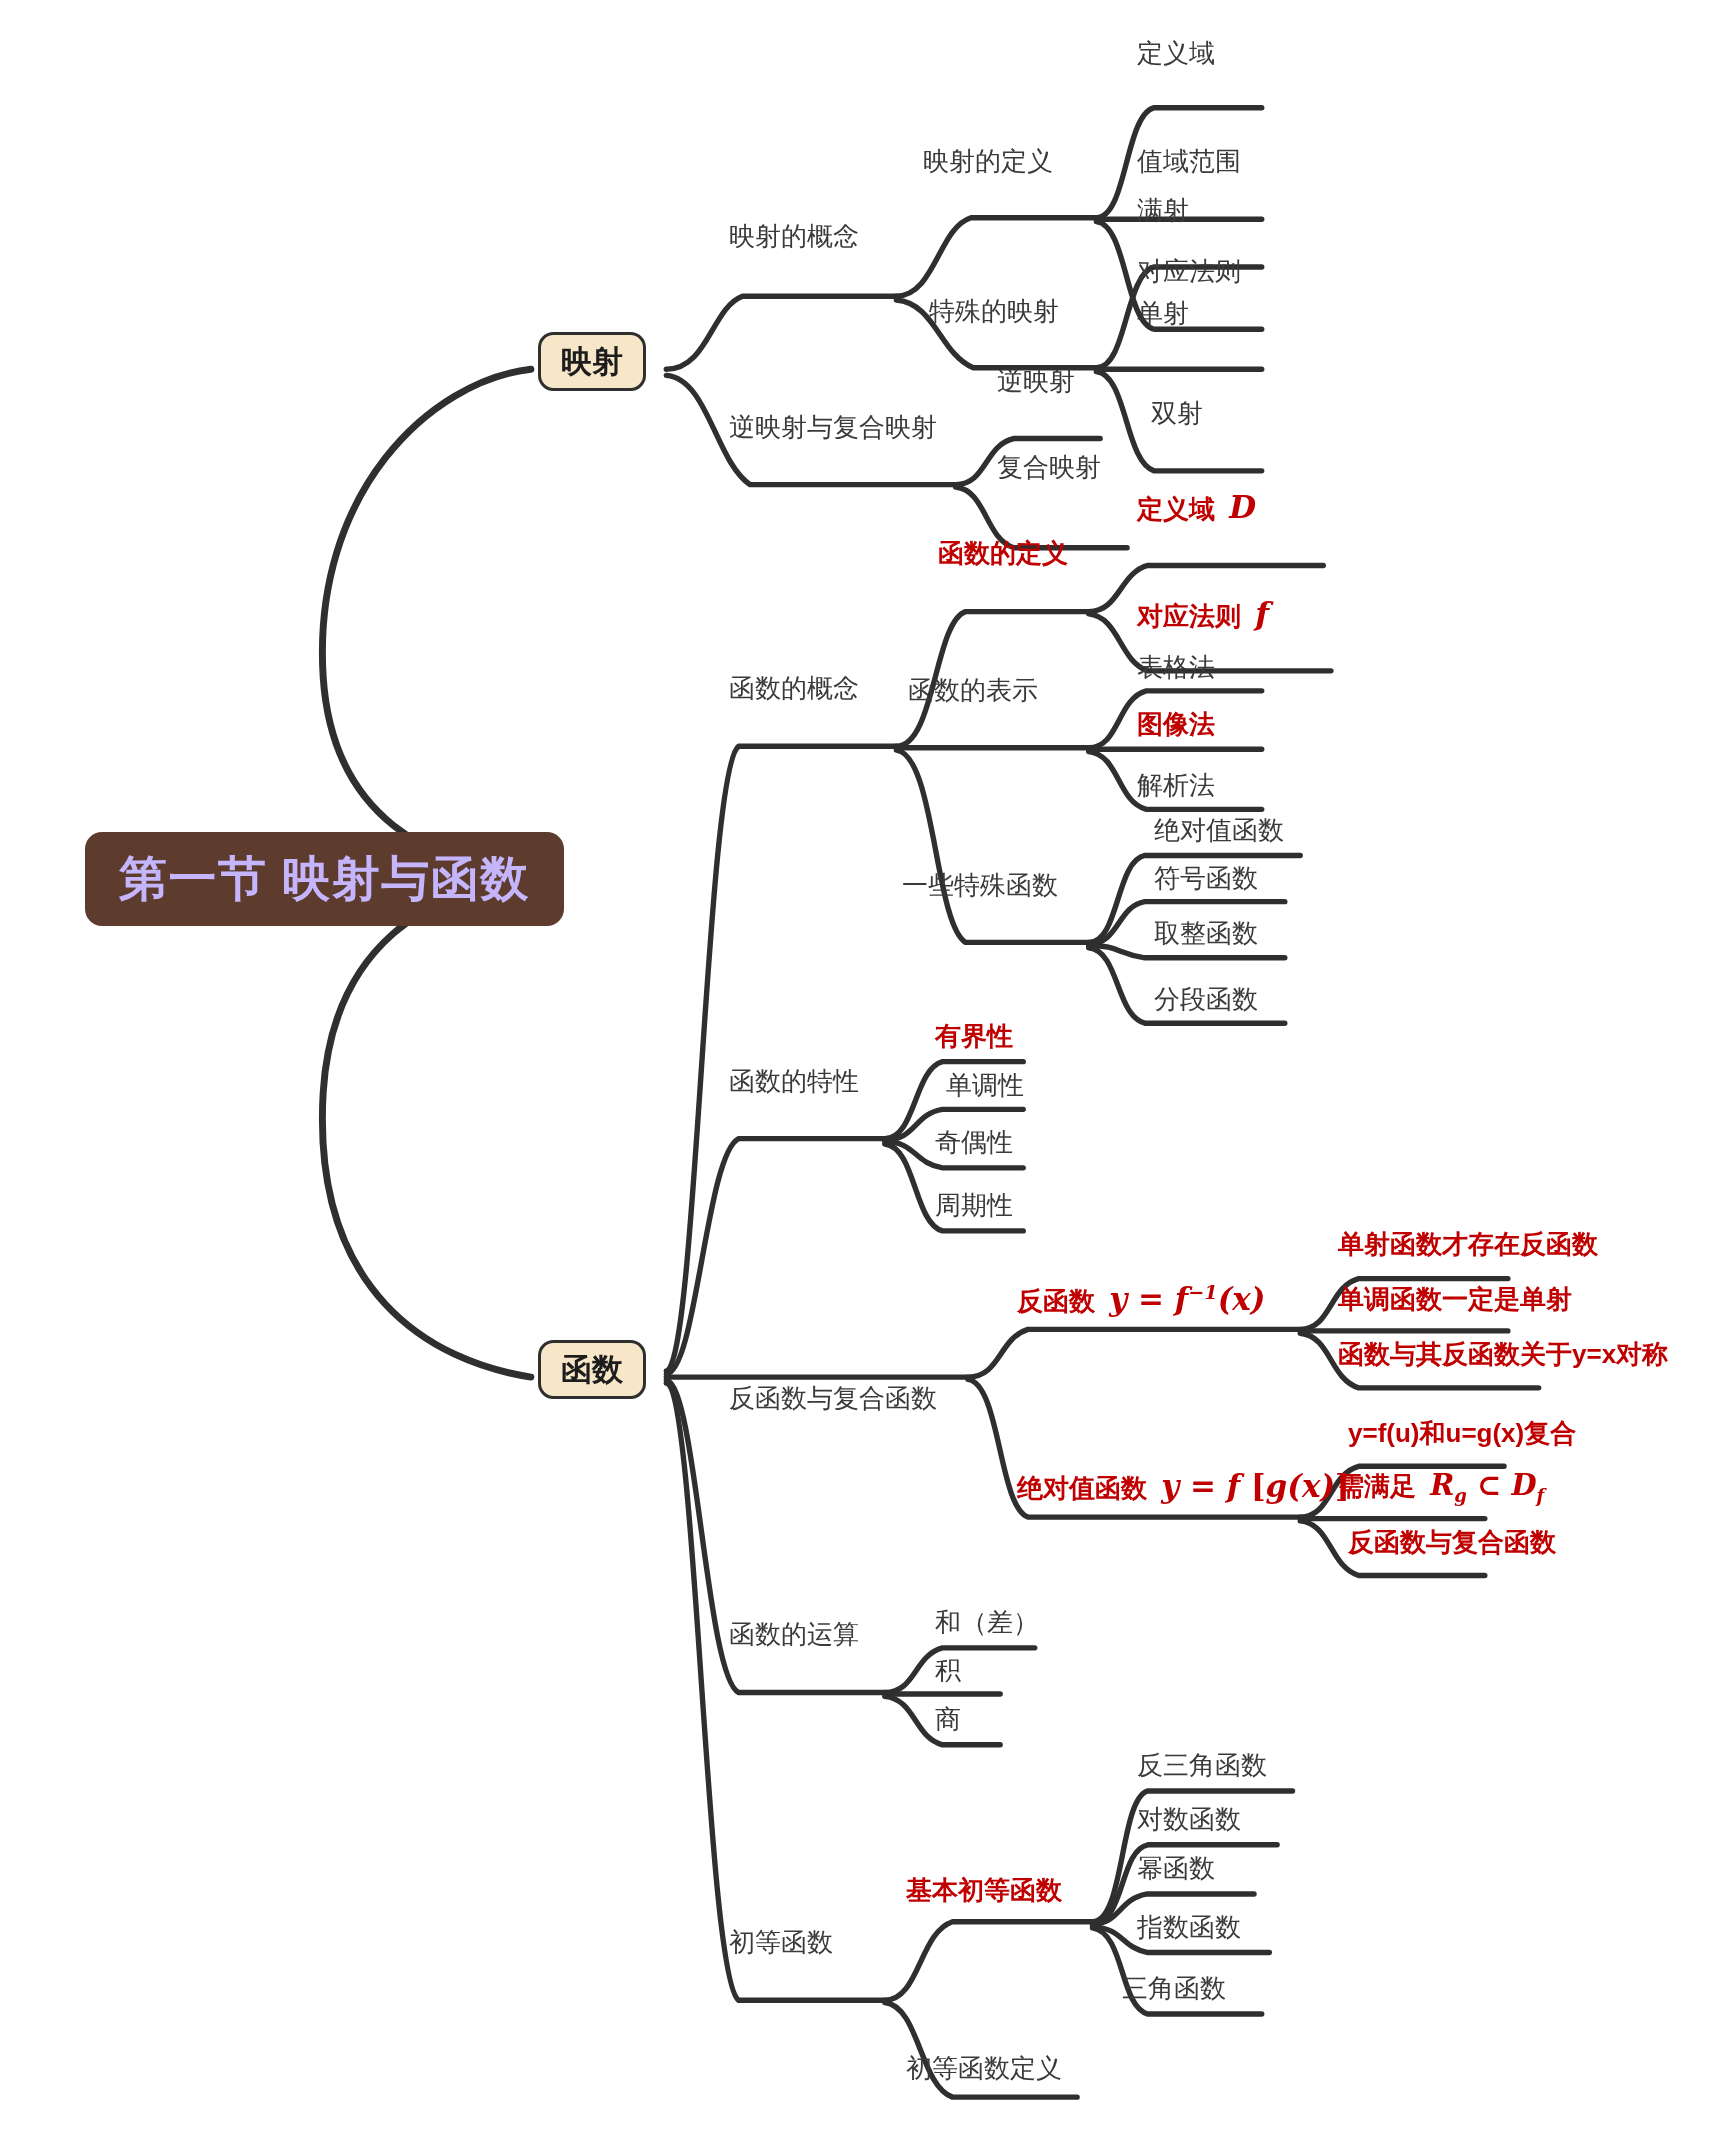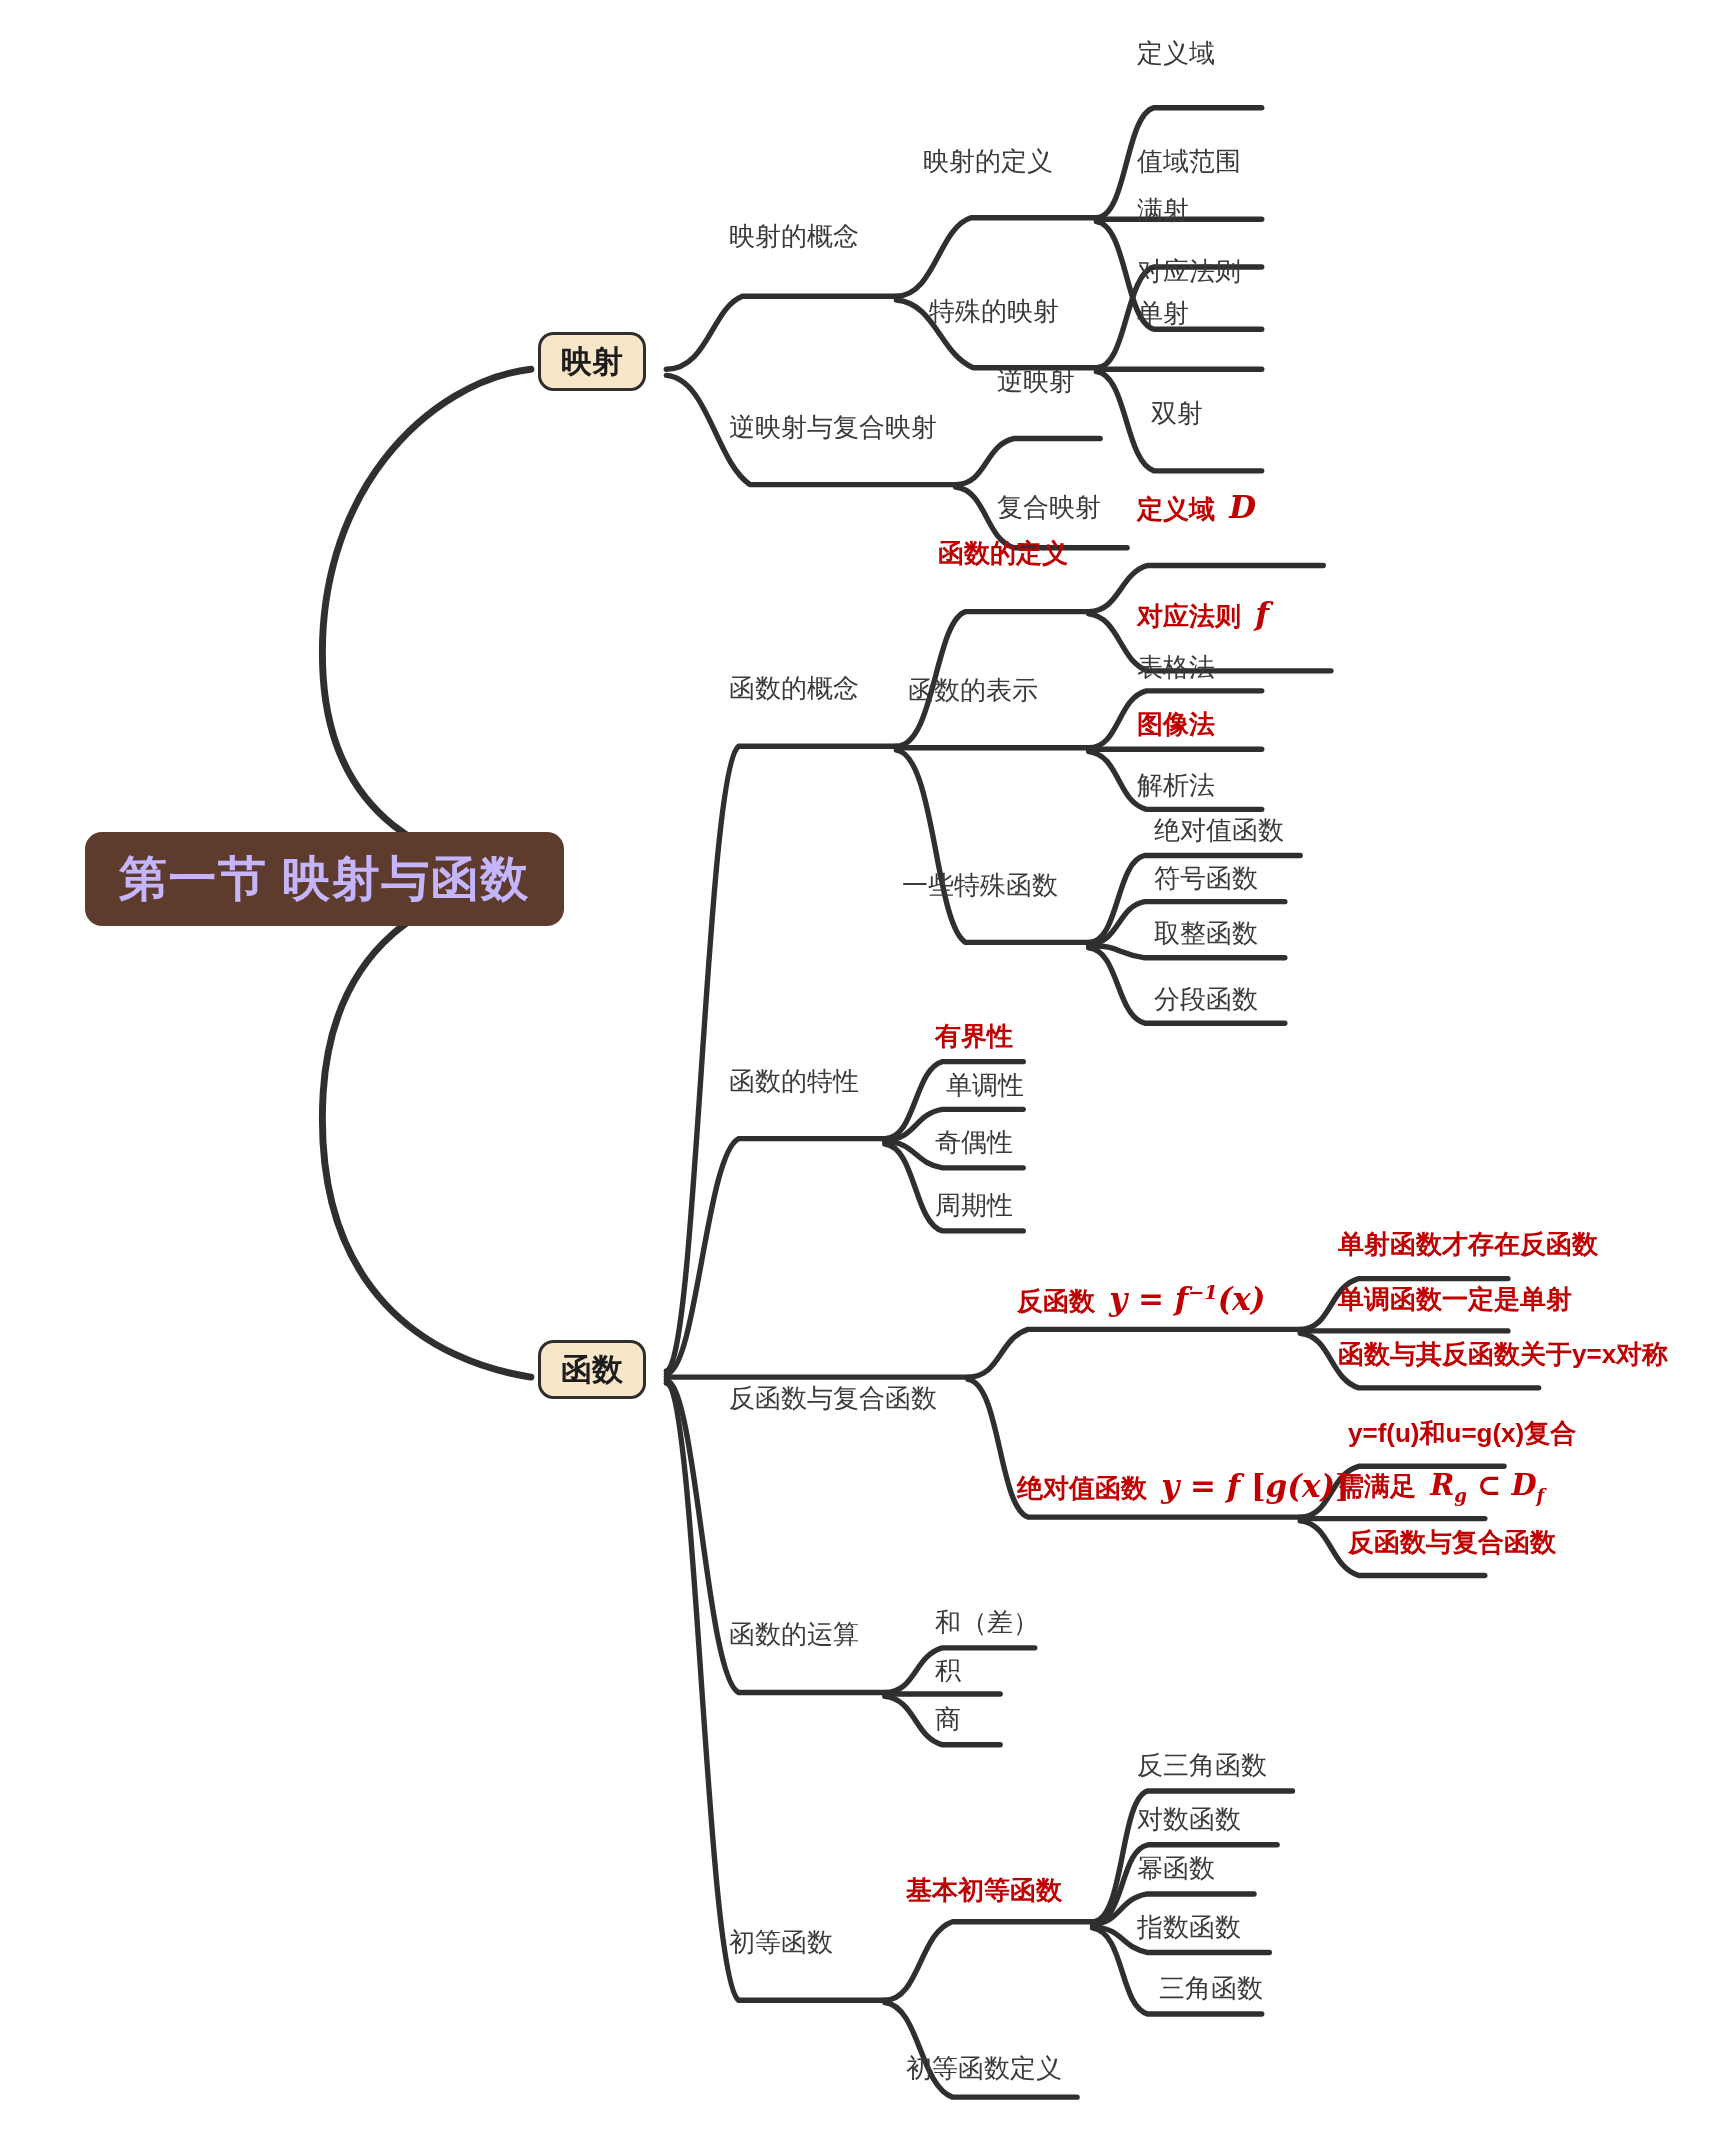--- a/index.html
+++ b/index.html
@@ -150,21 +150,21 @@
   <div class="node txt" style="left:923px;top:148px;">映射的定义</div>
   <div class="node txt" style="left:1137px;top:40px;">定义域</div>
   <div class="node txt" style="left:1137px;top:148px;">值域范围</div>
   <div class="node txt" style="left:1137px;top:258px;">对应法则</div>
   <div class="node txt" style="left:929px;top:298px;">特殊的映射</div>
   <div class="node txt" style="left:1137px;top:197px;">满射</div>
   <div class="node txt" style="left:1137px;top:300px;">单射</div>
   <div class="node txt" style="left:1151px;top:400px;">双射</div>
   <div class="node txt" style="left:729px;top:414px;">逆映射与复合映射</div>
   <div class="node txt" style="left:997px;top:368px;">逆映射</div>
-  <div class="node txt" style="left:997px;top:494px;">复合映射</div>
+  <div class="node txt" style="left:997px;top:454px;">复合映射</div>
 
   <div class="node txt" style="left:729px;top:675px;">函数的概念</div>
 
   <div class="node txt red" style="left:938px;top:540px;">函数的定义</div>
   <div class="node red" style="left:1137px;top:492px;">
     <span class="txt red">定义域</span>
     <span class="sp"></span><span class="math" style="font-size:31px;">D</span>
   </div>
   <div class="node red" style="left:1137px;top:598px;">
     <span class="txt red">对应法则</span>
@@ -213,17 +213,17 @@
   <div class="node txt" style="left:935px;top:1609px;">和（差）</div>
   <div class="node txt" style="left:935px;top:1657px;">积</div>
   <div class="node txt" style="left:935px;top:1706px;">商</div>
 
   <div class="node txt" style="left:729px;top:1929px;">初等函数</div>
   <div class="node txt red" style="left:906px;top:1877px;">基本初等函数</div>
   <div class="node txt" style="left:1137px;top:1752px;">反三角函数</div>
   <div class="node txt" style="left:1137px;top:1806px;">对数函数</div>
   <div class="node txt" style="left:1137px;top:1855px;">幂函数</div>
   <div class="node txt" style="left:1137px;top:1914px;">指数函数</div>
-  <div class="node txt" style="left:1159px;top:1975px;">三角函数</div>
+  <div class="node txt" style="left:1122px;top:1975px;">三角函数</div>
   <div class="node txt" style="left:906px;top:2055px;">初等函数定义</div>
 
 </div>
 
 
 </body></html>

